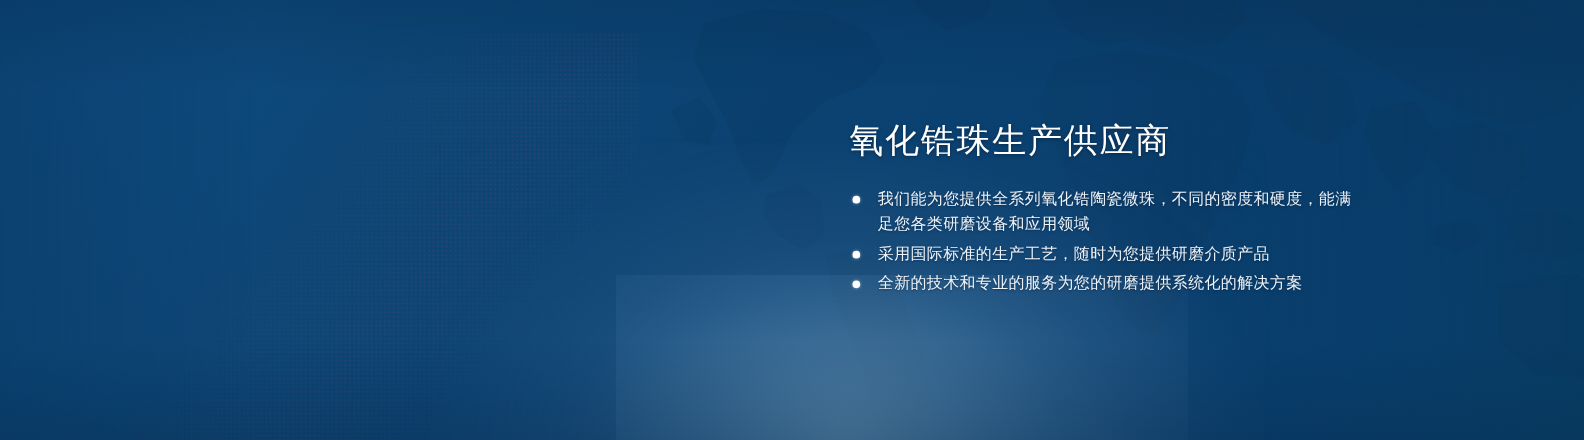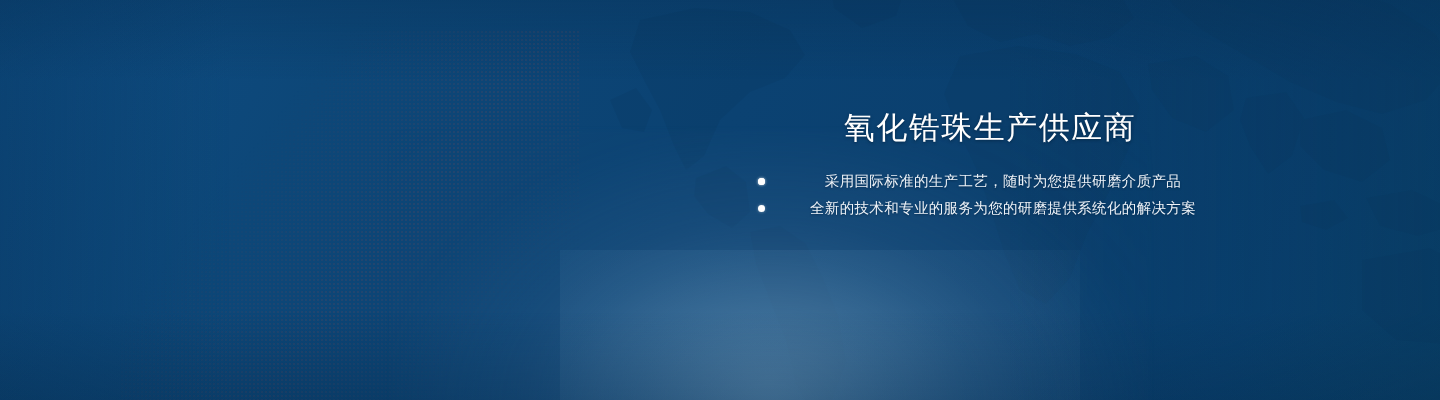--- a/index.html
+++ b/index.html
@@ -118,24 +118,23 @@
     top: 0;
     width: 760px;
     height: 400px;
     pointer-events: none;
   }
   .beads-wrap svg { display: block; width: 100%; height: 100%; }
 
   
   .copy {
     position: absolute;
-    left: 755px;
+    left: 772px;
     top: 108px;
     width: 470px;
-    text-align: center;
   }
 
   .headline {
     margin: 0;
     font-size: 31px;
     line-height: 40px;
     font-weight: 500;
     letter-spacing: 1.5px;
     color: #ffffff;
     text-shadow: 0 1px 3px rgba(4,30,56,0.65);
@@ -360,20 +359,21 @@
   </div>
 
   <div class="bg-vignette"></div>
 
   <div class="copy">
     <h1 class="headline">氧化锆珠生产供应商</h1>
 
     <ul class="bullets">
       <li class="bullet">
         <span class="dot"></span>
+        <span>我们能为您提供全系列氧化锆陶瓷微珠，不同的密度和硬度，能满足您各类研磨设备和应用领域</span>
       </li>
       <li class="bullet">
         <span class="dot"></span>
         <span>采用国际标准的生产工艺，随时为您提供研磨介质产品</span>
       </li>
       <li class="bullet">
         <span class="dot"></span>
         <span>全新的技术和专业的服务为您的研磨提供系统化的解决方案</span>
       </li>
     </ul>

